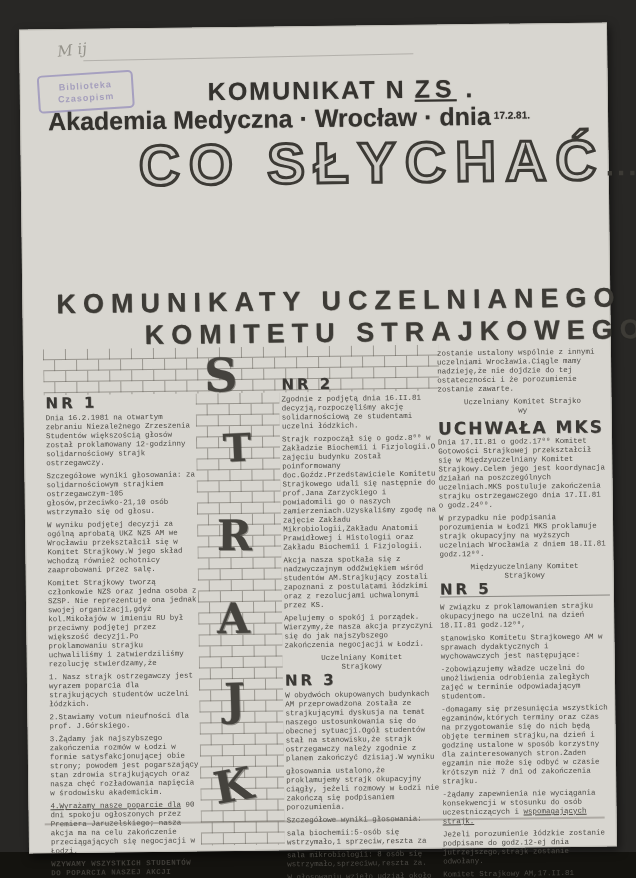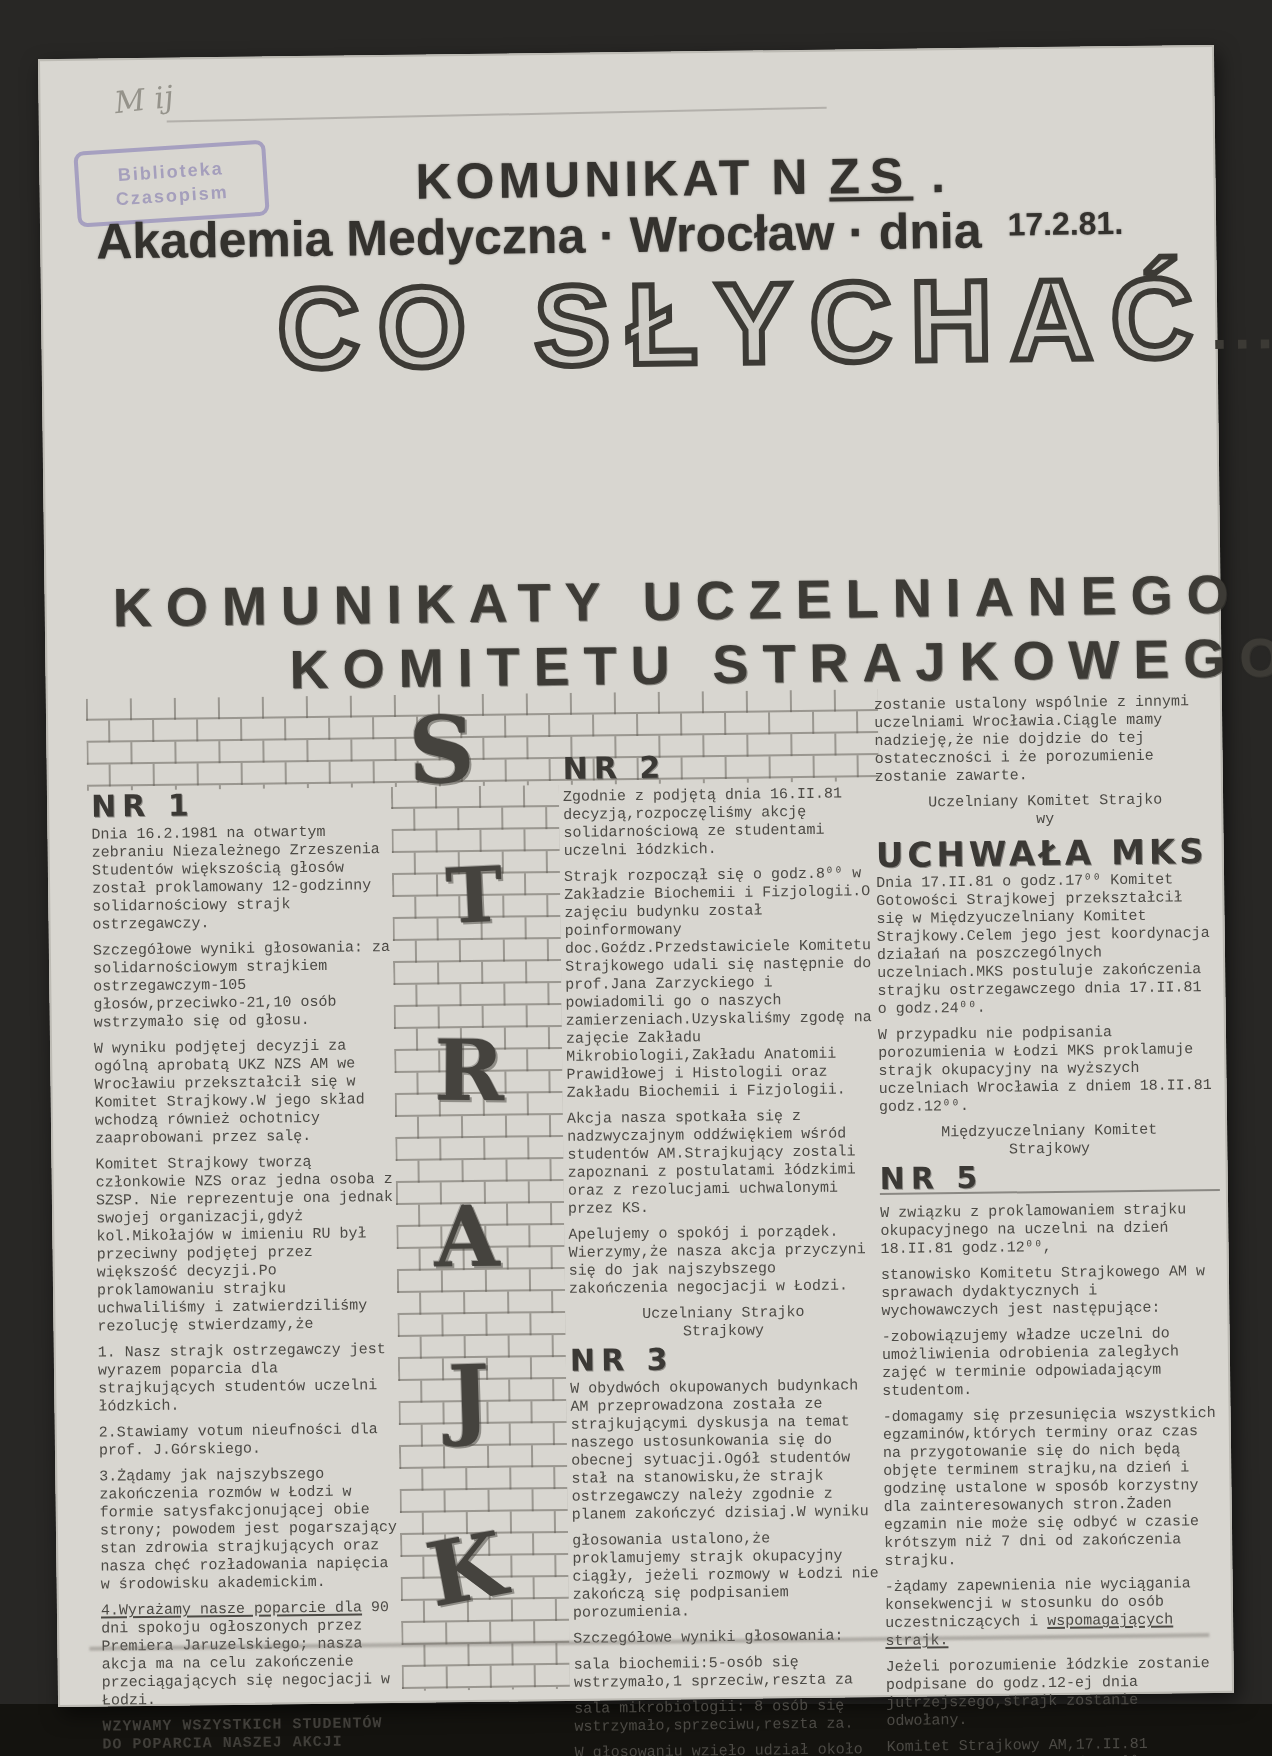--- a/index.html
+++ b/index.html
@@ -30,21 +30,21 @@
     position:absolute;left:188px;top:50px;
     font:bold 25px "Liberation Sans",sans-serif;letter-spacing:2px;color:#35332f;
     text-shadow:0 0 1px rgba(53,51,47,.55);white-space:nowrap;
   }
   .masthead .uz{text-decoration:underline;letter-spacing:5px;margin-top:26px;}
   .subtitle{
     position:absolute;left:28px;top:78px;
     font:bold 25px "Liberation Sans",sans-serif;letter-spacing:0px;color:#34322e;
     text-shadow:0 0 1px rgba(52,50,46,.55);white-space:nowrap;
   }
-  .subtitle .date{font-size:16px;letter-spacing:0;vertical-align:6px;margin-left:13px;}
+  .subtitle .date{font-size:10px;letter-spacing:0;vertical-align:6px;margin-left:3px;}
   .big-title{
     position:absolute;left:118px;top:104px;white-space:nowrap;
     font:bold 57px "Liberation Sans",sans-serif;letter-spacing:9px;color:#3a3834;
   }
   @supports (-webkit-text-stroke: 2px black){
     .big-title span.hollow{
       -webkit-text-stroke:3px #3c3a35;color:rgba(216,214,208,.85);
       text-shadow:0 0 1px rgba(60,58,53,.4);
     }
   }
@@ -188,21 +188,21 @@
     <p><span class="u">4.Wyrażamy nasze poparcie dla</span> <span>90 dni spokoju ogłoszonych przez Premiera Jaruzelskiego; nasza akcja ma na celu zakończenie przeciągających się negocjacji w Łodzi.</span></p>
     <p class="caps"><span>WZYWAMY WSZYSTKICH STUDENTÓW</span><br><span>DO POPARCIA NASZEJ AKCJI</span></p>
   </div>
 
   <div class="col" id="col-mid">
     <div class="nr-head">NR 2</div>
     <p>Zgodnie z podjętą dnia 16.II.81 decyzją,rozpoczęliśmy akcję solidarnościową ze studentami uczelni łódzkich.</p>
     <p>Strajk rozpoczął się o godz.8⁰⁰ w Zakładzie Biochemii i Fizjologii.O zajęciu budynku został poinformowany doc.Goźdz.Przedstawiciele Komitetu Strajkowego udali się następnie do prof.Jana Zarzyckiego i powiadomili go o naszych zamierzeniach.Uzyskaliśmy zgodę na zajęcie Zakładu Mikrobiologii,Zakładu Anatomii Prawidłowej i Histologii oraz Zakładu Biochemii i Fizjologii.</p>
     <p>Akcja nasza spotkała się z nadzwyczajnym oddźwiękiem wśród studentów AM.Strajkujący zostali zapoznani z postulatami łódzkimi oraz z rezolucjami uchwalonymi przez KS.</p>
     <p>Apelujemy o spokój i porządek. Wierzymy,że nasza akcja przyczyni się do jak najszybszego zakończenia negocjacji w Łodzi.</p>
-    <p class="sig"><span>Uczelniany Strajko</span><br><span>Strajkowy</span></p>
+    <p class="sig"><span>Uczelniany Komitet</span><br><span>Strajkowy</span></p>
     <div class="nr-head">NR 3</div>
     <p>W obydwóch okupowanych budynkach AM przeprowadzona została ze strajkującymi dyskusja na temat naszego ustosunkowania się do obecnej sytuacji.Ogół studentów stał na stanowisku,że strajk ostrzegawczy należy zgodnie z planem zakończyć dzisiaj.W wyniku</p>
     <p>głosowania ustalono,że proklamujemy strajk okupacyjny ciągły, jeżeli rozmowy w Łodzi nie zakończą się podpisaniem porozumienia.</p>
     <p>Szczegółowe wyniki głosowania:</p>
     <p>sala biochemii:5-osób się wstrzymało,1 sprzeciw,reszta za</p>
     <p>sala mikrobiologii: 8 osób się wstrzymało,sprzeciwu,reszta za.</p>
     <p>W głosowaniu wzięło udział około 800 studentów.Termin strajku</p>
   </div>
 
   <div class="col" id="col-right">

